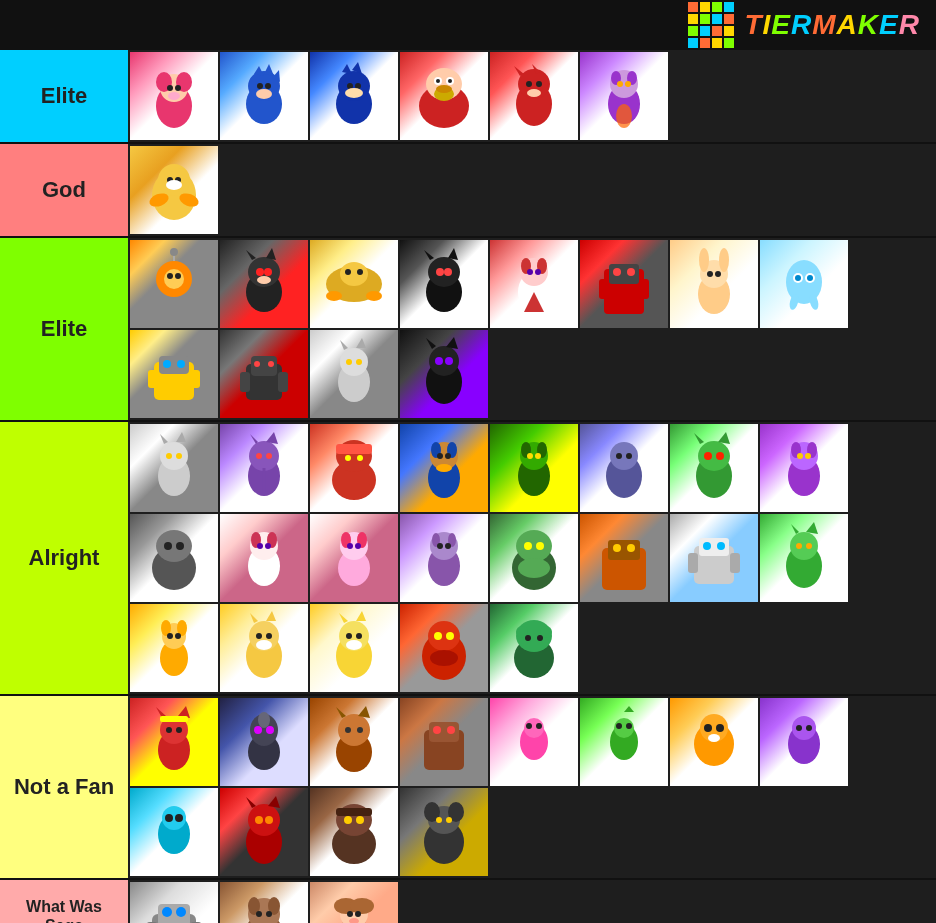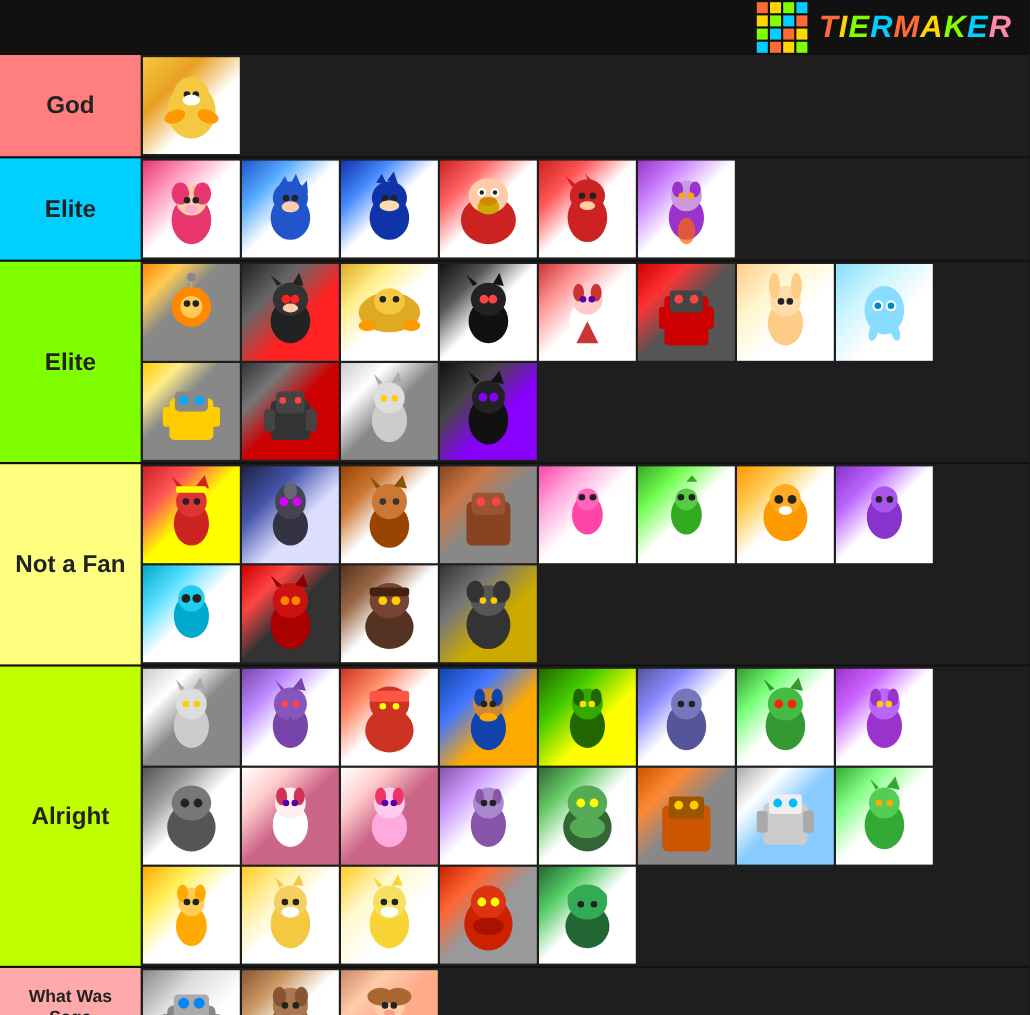--- a/index.html
+++ b/index.html
@@ -186,112 +186,112 @@
         <div class="logo-cell" style="background:#ffd700;"></div>
         <div class="logo-cell" style="background:#7fff00;"></div>
       </div>
       <div class="logo-text">
         <span class="T">T</span><span class="i">i</span><span class="e">e</span><span class="r">r</span><span class="M">M</span><span class="a">a</span><span class="k">k</span><span class="e2">e</span><span class="r2">r</span>
       </div>
     </div>
   </div>
 
   <div class="tier-row">
+    <div class="tier-label tier-elite">Elite</div>
+    <div class="tier-items-wrap">
+      <div class="char c-amy">
+        <svg width="80" height="80" viewBox="0 0 80 80">
+          <ellipse cx="40" cy="50" rx="18" ry="22" fill="#e8366e"></ellipse>
+          <ellipse cx="40" cy="32" rx="14" ry="14" fill="#ffccaa"></ellipse>
+          <ellipse cx="30" cy="26" rx="8" ry="10" fill="#e8366e"></ellipse>
+          <ellipse cx="50" cy="26" rx="8" ry="10" fill="#e8366e"></ellipse>
+          <circle cx="36" cy="32" r="3" fill="#222"></circle>
+          <circle cx="44" cy="32" r="3" fill="#222"></circle>
+          <ellipse cx="40" cy="40" rx="6" ry="4" fill="#ffaacc"></ellipse>
+        </svg>
+      </div>
+      <div class="char c-sonic">
+        <svg width="80" height="80" viewBox="0 0 80 80">
+          <ellipse cx="40" cy="48" rx="18" ry="20" fill="#2255cc"></ellipse>
+          <ellipse cx="40" cy="30" rx="16" ry="15" fill="#2255cc"></ellipse>
+          <polygon points="30,18 35,10 40,20" fill="#2255cc"></polygon>
+          <polygon points="40,18 45,8 50,20" fill="#2255cc"></polygon>
+          <polygon points="48,22 55,14 56,26" fill="#2255cc"></polygon>
+          <circle cx="36" cy="30" r="3" fill="#222"></circle>
+          <circle cx="44" cy="30" r="3" fill="#222"></circle>
+          <ellipse cx="40" cy="38" rx="8" ry="5" fill="#ffccaa"></ellipse>
+        </svg>
+      </div>
+      <div class="char c-sonic2">
+        <svg width="80" height="80" viewBox="0 0 80 80">
+          <ellipse cx="40" cy="48" rx="18" ry="20" fill="#1133aa"></ellipse>
+          <ellipse cx="40" cy="30" rx="16" ry="15" fill="#1133aa"></ellipse>
+          <polygon points="28,16 33,8 38,18" fill="#1133aa"></polygon>
+          <polygon points="38,14 44,6 48,18" fill="#1133aa"></polygon>
+          <circle cx="36" cy="30" r="3" fill="#222"></circle>
+          <circle cx="44" cy="30" r="3" fill="#222"></circle>
+          <ellipse cx="40" cy="37" rx="9" ry="5" fill="#ffddaa"></ellipse>
+        </svg>
+      </div>
+      <div class="char c-eggman">
+        <svg width="80" height="80" viewBox="0 0 80 80">
+          <ellipse cx="40" cy="50" rx="25" ry="22" fill="#cc2222"></ellipse>
+          <ellipse cx="40" cy="28" rx="18" ry="16" fill="#ffccaa"></ellipse>
+          <ellipse cx="40" cy="38" rx="10" ry="7" fill="#ccaa00"></ellipse>
+          <circle cx="34" cy="25" r="4" fill="#fff"></circle>
+          <circle cx="46" cy="25" r="4" fill="#fff"></circle>
+          <circle cx="34" cy="25" r="2" fill="#222"></circle>
+          <circle cx="46" cy="25" r="2" fill="#222"></circle>
+          <ellipse cx="40" cy="33" rx="8" ry="4" fill="#cc8800"></ellipse>
+        </svg>
+      </div>
+      <div class="char c-knuckles">
+        <svg width="80" height="80" viewBox="0 0 80 80">
+          <ellipse cx="40" cy="48" rx="18" ry="22" fill="#cc2222"></ellipse>
+          <ellipse cx="40" cy="28" rx="16" ry="15" fill="#cc2222"></ellipse>
+          <polygon points="26,20 20,10 30,18" fill="#cc2222"></polygon>
+          <polygon points="42,18 38,8 46,16" fill="#cc2222"></polygon>
+          <circle cx="35" cy="28" r="3" fill="#222"></circle>
+          <circle cx="45" cy="28" r="3" fill="#222"></circle>
+          <ellipse cx="40" cy="37" rx="7" ry="4" fill="#ffccaa"></ellipse>
+        </svg>
+      </div>
+      <div class="char c-blaze">
+        <svg width="80" height="80" viewBox="0 0 80 80">
+          <ellipse cx="40" cy="48" rx="16" ry="20" fill="#9933cc"></ellipse>
+          <ellipse cx="40" cy="28" rx="14" ry="14" fill="#cc99dd"></ellipse>
+          <ellipse cx="32" cy="22" rx="5" ry="7" fill="#9933cc"></ellipse>
+          <ellipse cx="48" cy="22" rx="5" ry="7" fill="#9933cc"></ellipse>
+          <circle cx="36" cy="28" r="3" fill="#ffaa00"></circle>
+          <circle cx="44" cy="28" r="3" fill="#ffaa00"></circle>
+          <ellipse cx="40" cy="60" rx="8" ry="12" fill="#ff6600" opacity="0.7"></ellipse>
+        </svg>
+      </div>
+    </div>
+  </div>
+
+  <div class="tier-row">
     <div class="tier-label tier-god">God</div>
     <div class="tier-items-wrap">
       <div class="char c-tails">
         <svg width="80" height="80" viewBox="0 0 80 80">
           <ellipse cx="40" cy="45" rx="22" ry="25" fill="#f5c842"></ellipse>
           <ellipse cx="40" cy="30" rx="16" ry="16" fill="#f5c842"></ellipse>
           <ellipse cx="33" cy="26" rx="6" ry="8" fill="#f5c842"></ellipse>
           <ellipse cx="47" cy="26" rx="6" ry="8" fill="#f5c842"></ellipse>
           <circle cx="36" cy="30" r="3" fill="#222"></circle>
           <circle cx="44" cy="30" r="3" fill="#222"></circle>
           <ellipse cx="25" cy="50" rx="10" ry="6" fill="#ff9900" transform="rotate(-20,25,50)"></ellipse>
           <ellipse cx="55" cy="50" rx="10" ry="6" fill="#ff9900" transform="rotate(20,55,50)"></ellipse>
           <ellipse cx="40" cy="35" rx="8" ry="5" fill="#fff"></ellipse>
         </svg>
       </div>
     </div>
   </div>
 
-  <div class="tier-row">
-    <div class="tier-label tier-elite">Elite</div>
-    <div class="tier-items-wrap">
-      <div class="char c-amy">
-        <svg width="80" height="80" viewBox="0 0 80 80">
-          <ellipse cx="40" cy="50" rx="18" ry="22" fill="#e8366e"></ellipse>
-          <ellipse cx="40" cy="32" rx="14" ry="14" fill="#ffccaa"></ellipse>
-          <ellipse cx="30" cy="26" rx="8" ry="10" fill="#e8366e"></ellipse>
-          <ellipse cx="50" cy="26" rx="8" ry="10" fill="#e8366e"></ellipse>
-          <circle cx="36" cy="32" r="3" fill="#222"></circle>
-          <circle cx="44" cy="32" r="3" fill="#222"></circle>
-          <ellipse cx="40" cy="40" rx="6" ry="4" fill="#ffaacc"></ellipse>
-        </svg>
-      </div>
-      <div class="char c-sonic">
-        <svg width="80" height="80" viewBox="0 0 80 80">
-          <ellipse cx="40" cy="48" rx="18" ry="20" fill="#2255cc"></ellipse>
-          <ellipse cx="40" cy="30" rx="16" ry="15" fill="#2255cc"></ellipse>
-          <polygon points="30,18 35,10 40,20" fill="#2255cc"></polygon>
-          <polygon points="40,18 45,8 50,20" fill="#2255cc"></polygon>
-          <polygon points="48,22 55,14 56,26" fill="#2255cc"></polygon>
-          <circle cx="36" cy="30" r="3" fill="#222"></circle>
-          <circle cx="44" cy="30" r="3" fill="#222"></circle>
-          <ellipse cx="40" cy="38" rx="8" ry="5" fill="#ffccaa"></ellipse>
-        </svg>
-      </div>
-      <div class="char c-sonic2">
-        <svg width="80" height="80" viewBox="0 0 80 80">
-          <ellipse cx="40" cy="48" rx="18" ry="20" fill="#1133aa"></ellipse>
-          <ellipse cx="40" cy="30" rx="16" ry="15" fill="#1133aa"></ellipse>
-          <polygon points="28,16 33,8 38,18" fill="#1133aa"></polygon>
-          <polygon points="38,14 44,6 48,18" fill="#1133aa"></polygon>
-          <circle cx="36" cy="30" r="3" fill="#222"></circle>
-          <circle cx="44" cy="30" r="3" fill="#222"></circle>
-          <ellipse cx="40" cy="37" rx="9" ry="5" fill="#ffddaa"></ellipse>
-        </svg>
-      </div>
-      <div class="char c-eggman">
-        <svg width="80" height="80" viewBox="0 0 80 80">
-          <ellipse cx="40" cy="50" rx="25" ry="22" fill="#cc2222"></ellipse>
-          <ellipse cx="40" cy="28" rx="18" ry="16" fill="#ffccaa"></ellipse>
-          <ellipse cx="40" cy="38" rx="10" ry="7" fill="#ccaa00"></ellipse>
-          <circle cx="34" cy="25" r="4" fill="#fff"></circle>
-          <circle cx="46" cy="25" r="4" fill="#fff"></circle>
-          <circle cx="34" cy="25" r="2" fill="#222"></circle>
-          <circle cx="46" cy="25" r="2" fill="#222"></circle>
-          <ellipse cx="40" cy="33" rx="8" ry="4" fill="#cc8800"></ellipse>
-        </svg>
-      </div>
-      <div class="char c-knuckles">
-        <svg width="80" height="80" viewBox="0 0 80 80">
-          <ellipse cx="40" cy="48" rx="18" ry="22" fill="#cc2222"></ellipse>
-          <ellipse cx="40" cy="28" rx="16" ry="15" fill="#cc2222"></ellipse>
-          <polygon points="26,20 20,10 30,18" fill="#cc2222"></polygon>
-          <polygon points="42,18 38,8 46,16" fill="#cc2222"></polygon>
-          <circle cx="35" cy="28" r="3" fill="#222"></circle>
-          <circle cx="45" cy="28" r="3" fill="#222"></circle>
-          <ellipse cx="40" cy="37" rx="7" ry="4" fill="#ffccaa"></ellipse>
-        </svg>
-      </div>
-      <div class="char c-blaze">
-        <svg width="80" height="80" viewBox="0 0 80 80">
-          <ellipse cx="40" cy="48" rx="16" ry="20" fill="#9933cc"></ellipse>
-          <ellipse cx="40" cy="28" rx="14" ry="14" fill="#cc99dd"></ellipse>
-          <ellipse cx="32" cy="22" rx="5" ry="7" fill="#9933cc"></ellipse>
-          <ellipse cx="48" cy="22" rx="5" ry="7" fill="#9933cc"></ellipse>
-          <circle cx="36" cy="28" r="3" fill="#ffaa00"></circle>
-          <circle cx="44" cy="28" r="3" fill="#ffaa00"></circle>
-          <ellipse cx="40" cy="60" rx="8" ry="12" fill="#ff6600" opacity="0.7"></ellipse>
-        </svg>
-      </div>
-    </div>
-  </div>
-
   <div class="tier-row" style="min-height:180px;">
     <div class="tier-label tier-great">Elite</div>
     <div class="tier-items-wrap">
 
       <div class="char c-orbot">
         <svg width="80" height="80" viewBox="0 0 80 80">
             <circle cx="40" cy="35" r="18" fill="#ff8800"></circle>
             <circle cx="40" cy="35" r="10" fill="#ffcc55"></circle>
             <circle cx="36" cy="32" r="3" fill="#222"></circle>
             <circle cx="44" cy="32" r="3" fill="#222"></circle>
@@ -409,20 +409,233 @@
             <ellipse cx="40" cy="27" rx="15" ry="15" fill="#222"></ellipse>
             <polygon points="28,15 22,4 32,12" fill="#111"></polygon>
             <polygon points="42,13 50,3 54,15" fill="#111"></polygon>
             <circle cx="35" cy="27" r="4" fill="#8800ff"></circle>
             <circle cx="45" cy="27" r="4" fill="#8800ff"></circle>
           </svg>
       </div>
     </div>
   </div>
 
+  <div class="tier-row" style="min-height:270px;">
+    <div class="tier-label tier-alright">Alright</div>
+    <div class="tier-items-wrap">
+      <div class="char c-silver">
+        <svg width="80" height="80" viewBox="0 0 80 80">
+            <ellipse cx="40" cy="48" rx="16" ry="20" fill="#cccccc"></ellipse>
+            <ellipse cx="40" cy="28" rx="14" ry="14" fill="#dddddd"></ellipse>
+            <polygon points="30,16 26,6 34,14" fill="#aaaaaa"></polygon>
+            <polygon points="42,14 48,4 52,14" fill="#aaaaaa"></polygon>
+            <circle cx="35" cy="28" r="3" fill="#ffcc00"></circle>
+            <circle cx="45" cy="28" r="3" fill="#ffcc00"></circle>
+          </svg>
+      </div>
+      <div class="char c-espio">
+        <svg width="80" height="80" viewBox="0 0 80 80">
+            <ellipse cx="40" cy="48" rx="16" ry="20" fill="#7744aa"></ellipse>
+            <ellipse cx="40" cy="28" rx="15" ry="15" fill="#8855bb"></ellipse>
+            <polygon points="32,16 26,6 34,14" fill="#7744aa"></polygon>
+            <polygon points="42,14 50,4 54,16" fill="#7744aa"></polygon>
+            <circle cx="35" cy="28" r="3" fill="#ff4444"></circle>
+            <circle cx="45" cy="28" r="3" fill="#ff4444"></circle>
+            <line x1="40" y1="40" x2="40" y2="65" stroke="#7744aa" stroke-width="3"></line>
+          </svg>
+      </div>
+      <div class="char c-vectorhat">
+        <svg width="80" height="80" viewBox="0 0 80 80">
+            <ellipse cx="40" cy="52" rx="22" ry="20" fill="#cc3322"></ellipse>
+            <ellipse cx="40" cy="28" rx="18" ry="16" fill="#cc3322"></ellipse>
+            <rect x="22" y="16" width="36" height="10" rx="3" fill="#ff5544"></rect>
+            <circle cx="34" cy="30" r="3" fill="#ffff00"></circle>
+            <circle cx="46" cy="30" r="3" fill="#ffff00"></circle>
+          </svg>
+      </div>
+      <div class="char c-marine">
+        <svg width="80" height="80" viewBox="0 0 80 80">
+            <ellipse cx="40" cy="50" rx="16" ry="20" fill="#1144aa"></ellipse>
+            <ellipse cx="40" cy="28" rx="14" ry="14" fill="#cc8833"></ellipse>
+            <ellipse cx="32" cy="22" rx="5" ry="8" fill="#1144aa"></ellipse>
+            <ellipse cx="48" cy="22" rx="5" ry="8" fill="#1144aa"></ellipse>
+            <circle cx="36" cy="28" r="3" fill="#222"></circle>
+            <circle cx="44" cy="28" r="3" fill="#222"></circle>
+            <ellipse cx="40" cy="40" rx="8" ry="4" fill="#ffaa00"></ellipse>
+          </svg>
+      </div>
+      <div class="char c-jet">
+        <svg width="80" height="80" viewBox="0 0 80 80">
+            <ellipse cx="40" cy="48" rx="16" ry="20" fill="#226600"></ellipse>
+            <ellipse cx="40" cy="28" rx="14" ry="14" fill="#33aa00"></ellipse>
+            <ellipse cx="32" cy="22" rx="5" ry="8" fill="#226600"></ellipse>
+            <ellipse cx="48" cy="22" rx="5" ry="8" fill="#226600"></ellipse>
+            <circle cx="36" cy="28" r="3" fill="#ffdd00"></circle>
+            <circle cx="44" cy="28" r="3" fill="#ffdd00"></circle>
+          </svg>
+      </div>
+      <div class="char c-stormwave">
+        <svg width="80" height="80" viewBox="0 0 80 80">
+            <ellipse cx="40" cy="48" rx="18" ry="22" fill="#555599"></ellipse>
+            <ellipse cx="40" cy="28" rx="14" ry="14" fill="#7777bb"></ellipse>
+            <circle cx="35" cy="28" r="3" fill="#222"></circle>
+            <circle cx="45" cy="28" r="3" fill="#222"></circle>
+          </svg>
+      </div>
+      <div class="char c-zavok">
+        <svg width="80" height="80" viewBox="0 0 80 80">
+            <ellipse cx="40" cy="48" rx="18" ry="22" fill="#339933"></ellipse>
+            <ellipse cx="40" cy="28" rx="16" ry="15" fill="#44bb44"></ellipse>
+            <polygon points="26,16 20,5 30,14" fill="#339933"></polygon>
+            <polygon points="44,14 52,4 56,16" fill="#339933"></polygon>
+            <circle cx="34" cy="28" r="4" fill="#ff2200"></circle>
+            <circle cx="46" cy="28" r="4" fill="#ff2200"></circle>
+          </svg>
+      </div>
+      <div class="char c-wave">
+        <svg width="80" height="80" viewBox="0 0 80 80">
+            <ellipse cx="40" cy="48" rx="16" ry="20" fill="#9933cc"></ellipse>
+            <ellipse cx="40" cy="28" rx="14" ry="14" fill="#bb66ff"></ellipse>
+            <ellipse cx="32" cy="22" rx="5" ry="8" fill="#9933cc"></ellipse>
+            <ellipse cx="48" cy="22" rx="5" ry="8" fill="#9933cc"></ellipse>
+            <circle cx="36" cy="28" r="3" fill="#ffcc00"></circle>
+            <circle cx="44" cy="28" r="3" fill="#ffcc00"></circle>
+          </svg>
+      </div>
+      <div class="char c-storm">
+        <svg width="80" height="80" viewBox="0 0 80 80">
+            <ellipse cx="40" cy="50" rx="22" ry="22" fill="#555"></ellipse>
+            <ellipse cx="40" cy="28" rx="18" ry="16" fill="#777"></ellipse>
+            <circle cx="34" cy="28" r="4" fill="#222"></circle>
+            <circle cx="46" cy="28" r="4" fill="#222"></circle>
+          </svg>
+      </div>
+      <div class="char c-rouge2">
+        <svg width="80" height="80" viewBox="0 0 80 80">
+            <ellipse cx="40" cy="48" rx="16" ry="20" fill="#fff"></ellipse>
+            <ellipse cx="40" cy="28" rx="14" ry="14" fill="#ffeeee"></ellipse>
+            <ellipse cx="32" cy="22" rx="5" ry="8" fill="#cc3355"></ellipse>
+            <ellipse cx="48" cy="22" rx="5" ry="8" fill="#cc3355"></ellipse>
+            <circle cx="36" cy="28" r="3" fill="#5500aa"></circle>
+            <circle cx="44" cy="28" r="3" fill="#5500aa"></circle>
+          </svg>
+      </div>
+
+      <div class="char c-rouge2">
+        <svg width="80" height="80" viewBox="0 0 80 80">
+            <ellipse cx="40" cy="50" rx="16" ry="18" fill="#ffaadd"></ellipse>
+            <ellipse cx="40" cy="28" rx="14" ry="14" fill="#ffccee"></ellipse>
+            <ellipse cx="32" cy="22" rx="5" ry="8" fill="#ee3366"></ellipse>
+            <ellipse cx="48" cy="22" rx="5" ry="8" fill="#ee3366"></ellipse>
+            <circle cx="36" cy="28" r="3" fill="#5500aa"></circle>
+            <circle cx="44" cy="28" r="3" fill="#5500aa"></circle>
+          </svg>
+      </div>
+      <div class="char c-fang">
+        <svg width="80" height="80" viewBox="0 0 80 80">
+            <ellipse cx="40" cy="48" rx="16" ry="20" fill="#8855aa"></ellipse>
+            <ellipse cx="40" cy="28" rx="14" ry="14" fill="#aa88cc"></ellipse>
+            <ellipse cx="32" cy="22" rx="4" ry="7" fill="#8855aa"></ellipse>
+            <ellipse cx="48" cy="22" rx="4" ry="7" fill="#8855aa"></ellipse>
+            <circle cx="36" cy="28" r="3" fill="#222"></circle>
+            <circle cx="44" cy="28" r="3" fill="#222"></circle>
+          </svg>
+      </div>
+      <div class="char c-vector">
+        <svg width="80" height="80" viewBox="0 0 80 80">
+            <ellipse cx="40" cy="50" rx="22" ry="22" fill="#336633"></ellipse>
+            <ellipse cx="40" cy="28" rx="18" ry="16" fill="#55aa55"></ellipse>
+            <circle cx="34" cy="28" r="4" fill="#ffff00"></circle>
+            <circle cx="46" cy="28" r="4" fill="#ffff00"></circle>
+            <ellipse cx="40" cy="50" rx="16" ry="10" fill="#55aa55"></ellipse>
+          </svg>
+      </div>
+      <div class="char c-eggboss">
+        <svg width="80" height="80" viewBox="0 0 80 80">
+            <rect x="18" y="30" width="44" height="42" rx="5" fill="#cc5500"></rect>
+            <rect x="24" y="22" width="32" height="20" rx="3" fill="#995500"></rect>
+            <circle cx="33" cy="30" r="4" fill="#ffcc00"></circle>
+            <circle cx="47" cy="30" r="4" fill="#ffcc00"></circle>
+          </svg>
+      </div>
+      <div class="char c-lightrobot">
+        <svg width="80" height="80" viewBox="0 0 80 80">
+            <rect x="20" y="28" width="40" height="38" rx="5" fill="#cccccc"></rect>
+            <rect x="25" y="20" width="30" height="18" rx="3" fill="#eeeeee"></rect>
+            <circle cx="33" cy="28" r="4" fill="#00bbff"></circle>
+            <circle cx="47" cy="28" r="4" fill="#00bbff"></circle>
+            <rect x="14" y="35" width="10" height="20" rx="3" fill="#aaaaaa"></rect>
+            <rect x="56" y="35" width="10" height="20" rx="3" fill="#aaaaaa"></rect>
+          </svg>
+      </div>
+      <div class="char c-emerl">
+        <svg width="80" height="80" viewBox="0 0 80 80">
+            <ellipse cx="40" cy="48" rx="18" ry="22" fill="#33aa33"></ellipse>
+            <ellipse cx="40" cy="28" rx="14" ry="14" fill="#55cc55"></ellipse>
+            <polygon points="32,16 27,6 35,14" fill="#33aa33"></polygon>
+            <polygon points="42,14 50,4 54,16" fill="#33aa33"></polygon>
+            <circle cx="35" cy="28" r="3" fill="#ffaa00"></circle>
+            <circle cx="45" cy="28" r="3" fill="#ffaa00"></circle>
+          </svg>
+      </div>
+
+      <div class="char c-charmy">
+        <svg width="80" height="80" viewBox="0 0 80 80">
+            <ellipse cx="40" cy="50" rx="14" ry="18" fill="#ffaa00"></ellipse>
+            <ellipse cx="40" cy="28" rx="12" ry="13" fill="#ffcc55"></ellipse>
+            <ellipse cx="32" cy="20" rx="5" ry="8" fill="#ffaa00"></ellipse>
+            <ellipse cx="48" cy="20" rx="5" ry="8" fill="#ffaa00"></ellipse>
+            <circle cx="36" cy="28" r="3" fill="#222"></circle>
+            <circle cx="44" cy="28" r="3" fill="#222"></circle>
+          </svg>
+      </div>
+      <div class="char c-tails2">
+        <svg width="80" height="80" viewBox="0 0 80 80">
+            <ellipse cx="40" cy="48" rx="18" ry="22" fill="#f5c842"></ellipse>
+            <ellipse cx="40" cy="28" rx="15" ry="15" fill="#f5d060"></ellipse>
+            <polygon points="30,15 26,5 34,13" fill="#f5c842"></polygon>
+            <polygon points="42,13 48,3 52,13" fill="#f5c842"></polygon>
+            <circle cx="35" cy="28" r="3" fill="#222"></circle>
+            <circle cx="45" cy="28" r="3" fill="#222"></circle>
+            <ellipse cx="40" cy="37" rx="8" ry="5" fill="#fff"></ellipse>
+          </svg>
+      </div>
+      <div class="char c-tails3">
+        <svg width="80" height="80" viewBox="0 0 80 80">
+            <ellipse cx="40" cy="48" rx="18" ry="22" fill="#f8d535"></ellipse>
+            <ellipse cx="40" cy="28" rx="15" ry="15" fill="#f5e060"></ellipse>
+            <polygon points="30,15 25,5 34,13" fill="#f8d535"></polygon>
+            <polygon points="42,13 48,3 52,13" fill="#f8d535"></polygon>
+            <circle cx="35" cy="28" r="3" fill="#222"></circle>
+            <circle cx="45" cy="28" r="3" fill="#222"></circle>
+            <ellipse cx="40" cy="37" rx="8" ry="5" fill="#fff"></ellipse>
+          </svg>
+      </div>
+      <div class="char c-eggmonster">
+        <svg width="80" height="80" viewBox="0 0 80 80">
+            <ellipse cx="40" cy="48" rx="22" ry="24" fill="#cc2200"></ellipse>
+            <ellipse cx="40" cy="28" rx="16" ry="15" fill="#dd3311"></ellipse>
+            <circle cx="34" cy="28" r="4" fill="#ffff00"></circle>
+            <circle cx="46" cy="28" r="4" fill="#ffff00"></circle>
+            <ellipse cx="40" cy="50" rx="14" ry="8" fill="#aa1100"></ellipse>
+          </svg>
+      </div>
+      <div class="char c-frog">
+        <svg width="80" height="80" viewBox="0 0 80 80">
+            <ellipse cx="40" cy="50" rx="20" ry="20" fill="#226633"></ellipse>
+            <ellipse cx="40" cy="28" rx="18" ry="16" fill="#33aa55"></ellipse>
+            <circle cx="28" cy="24" r="6" fill="#33aa55"></circle>
+            <circle cx="52" cy="24" r="6" fill="#33aa55"></circle>
+            <circle cx="34" cy="30" r="3" fill="#222"></circle>
+            <circle cx="46" cy="30" r="3" fill="#222"></circle>
+          </svg>
+      </div>
+    </div>
+  </div>
+
   <div class="tier-row" style="min-height:180px;">
     <div class="tier-label tier-notfan">Not a Fan</div>
     <div class="tier-items-wrap">
       <div class="char c-mightyhat">
         <svg width="80" height="80" viewBox="0 0 80 80">
             <ellipse cx="40" cy="48" rx="16" ry="20" fill="#cc2222"></ellipse>
             <ellipse cx="40" cy="28" rx="14" ry="14" fill="#dd3333"></ellipse>
             <polygon points="28,16 22,5 32,14" fill="#cc2222"></polygon>
             <polygon points="44,14 52,4 56,16" fill="#cc2222"></polygon>
             <circle cx="35" cy="28" r="3" fill="#222"></circle>
@@ -525,233 +738,20 @@
             <ellipse cx="40" cy="28" rx="16" ry="14" fill="#555"></ellipse>
             <ellipse cx="28" cy="20" rx="8" ry="10" fill="#333"></ellipse>
             <ellipse cx="52" cy="20" rx="8" ry="10" fill="#333"></ellipse>
             <circle cx="35" cy="28" r="3" fill="#ffcc00"></circle>
             <circle cx="45" cy="28" r="3" fill="#ffcc00"></circle>
           </svg>
       </div>
     </div>
   </div>
 
-  <div class="tier-row" style="min-height:270px;">
-    <div class="tier-label tier-alright">Alright</div>
-    <div class="tier-items-wrap">
-      <div class="char c-silver">
-        <svg width="80" height="80" viewBox="0 0 80 80">
-            <ellipse cx="40" cy="48" rx="16" ry="20" fill="#cccccc"></ellipse>
-            <ellipse cx="40" cy="28" rx="14" ry="14" fill="#dddddd"></ellipse>
-            <polygon points="30,16 26,6 34,14" fill="#aaaaaa"></polygon>
-            <polygon points="42,14 48,4 52,14" fill="#aaaaaa"></polygon>
-            <circle cx="35" cy="28" r="3" fill="#ffcc00"></circle>
-            <circle cx="45" cy="28" r="3" fill="#ffcc00"></circle>
-          </svg>
-      </div>
-      <div class="char c-espio">
-        <svg width="80" height="80" viewBox="0 0 80 80">
-            <ellipse cx="40" cy="48" rx="16" ry="20" fill="#7744aa"></ellipse>
-            <ellipse cx="40" cy="28" rx="15" ry="15" fill="#8855bb"></ellipse>
-            <polygon points="32,16 26,6 34,14" fill="#7744aa"></polygon>
-            <polygon points="42,14 50,4 54,16" fill="#7744aa"></polygon>
-            <circle cx="35" cy="28" r="3" fill="#ff4444"></circle>
-            <circle cx="45" cy="28" r="3" fill="#ff4444"></circle>
-            <line x1="40" y1="40" x2="40" y2="65" stroke="#7744aa" stroke-width="3"></line>
-          </svg>
-      </div>
-      <div class="char c-vectorhat">
-        <svg width="80" height="80" viewBox="0 0 80 80">
-            <ellipse cx="40" cy="52" rx="22" ry="20" fill="#cc3322"></ellipse>
-            <ellipse cx="40" cy="28" rx="18" ry="16" fill="#cc3322"></ellipse>
-            <rect x="22" y="16" width="36" height="10" rx="3" fill="#ff5544"></rect>
-            <circle cx="34" cy="30" r="3" fill="#ffff00"></circle>
-            <circle cx="46" cy="30" r="3" fill="#ffff00"></circle>
-          </svg>
-      </div>
-      <div class="char c-marine">
-        <svg width="80" height="80" viewBox="0 0 80 80">
-            <ellipse cx="40" cy="50" rx="16" ry="20" fill="#1144aa"></ellipse>
-            <ellipse cx="40" cy="28" rx="14" ry="14" fill="#cc8833"></ellipse>
-            <ellipse cx="32" cy="22" rx="5" ry="8" fill="#1144aa"></ellipse>
-            <ellipse cx="48" cy="22" rx="5" ry="8" fill="#1144aa"></ellipse>
-            <circle cx="36" cy="28" r="3" fill="#222"></circle>
-            <circle cx="44" cy="28" r="3" fill="#222"></circle>
-            <ellipse cx="40" cy="40" rx="8" ry="4" fill="#ffaa00"></ellipse>
-          </svg>
-      </div>
-      <div class="char c-jet">
-        <svg width="80" height="80" viewBox="0 0 80 80">
-            <ellipse cx="40" cy="48" rx="16" ry="20" fill="#226600"></ellipse>
-            <ellipse cx="40" cy="28" rx="14" ry="14" fill="#33aa00"></ellipse>
-            <ellipse cx="32" cy="22" rx="5" ry="8" fill="#226600"></ellipse>
-            <ellipse cx="48" cy="22" rx="5" ry="8" fill="#226600"></ellipse>
-            <circle cx="36" cy="28" r="3" fill="#ffdd00"></circle>
-            <circle cx="44" cy="28" r="3" fill="#ffdd00"></circle>
-          </svg>
-      </div>
-      <div class="char c-stormwave">
-        <svg width="80" height="80" viewBox="0 0 80 80">
-            <ellipse cx="40" cy="48" rx="18" ry="22" fill="#555599"></ellipse>
-            <ellipse cx="40" cy="28" rx="14" ry="14" fill="#7777bb"></ellipse>
-            <circle cx="35" cy="28" r="3" fill="#222"></circle>
-            <circle cx="45" cy="28" r="3" fill="#222"></circle>
-          </svg>
-      </div>
-      <div class="char c-zavok">
-        <svg width="80" height="80" viewBox="0 0 80 80">
-            <ellipse cx="40" cy="48" rx="18" ry="22" fill="#339933"></ellipse>
-            <ellipse cx="40" cy="28" rx="16" ry="15" fill="#44bb44"></ellipse>
-            <polygon points="26,16 20,5 30,14" fill="#339933"></polygon>
-            <polygon points="44,14 52,4 56,16" fill="#339933"></polygon>
-            <circle cx="34" cy="28" r="4" fill="#ff2200"></circle>
-            <circle cx="46" cy="28" r="4" fill="#ff2200"></circle>
-          </svg>
-      </div>
-      <div class="char c-wave">
-        <svg width="80" height="80" viewBox="0 0 80 80">
-            <ellipse cx="40" cy="48" rx="16" ry="20" fill="#9933cc"></ellipse>
-            <ellipse cx="40" cy="28" rx="14" ry="14" fill="#bb66ff"></ellipse>
-            <ellipse cx="32" cy="22" rx="5" ry="8" fill="#9933cc"></ellipse>
-            <ellipse cx="48" cy="22" rx="5" ry="8" fill="#9933cc"></ellipse>
-            <circle cx="36" cy="28" r="3" fill="#ffcc00"></circle>
-            <circle cx="44" cy="28" r="3" fill="#ffcc00"></circle>
-          </svg>
-      </div>
-      <div class="char c-storm">
-        <svg width="80" height="80" viewBox="0 0 80 80">
-            <ellipse cx="40" cy="50" rx="22" ry="22" fill="#555"></ellipse>
-            <ellipse cx="40" cy="28" rx="18" ry="16" fill="#777"></ellipse>
-            <circle cx="34" cy="28" r="4" fill="#222"></circle>
-            <circle cx="46" cy="28" r="4" fill="#222"></circle>
-          </svg>
-      </div>
-      <div class="char c-rouge2">
-        <svg width="80" height="80" viewBox="0 0 80 80">
-            <ellipse cx="40" cy="48" rx="16" ry="20" fill="#fff"></ellipse>
-            <ellipse cx="40" cy="28" rx="14" ry="14" fill="#ffeeee"></ellipse>
-            <ellipse cx="32" cy="22" rx="5" ry="8" fill="#cc3355"></ellipse>
-            <ellipse cx="48" cy="22" rx="5" ry="8" fill="#cc3355"></ellipse>
-            <circle cx="36" cy="28" r="3" fill="#5500aa"></circle>
-            <circle cx="44" cy="28" r="3" fill="#5500aa"></circle>
-          </svg>
-      </div>
-
-      <div class="char c-rouge2">
-        <svg width="80" height="80" viewBox="0 0 80 80">
-            <ellipse cx="40" cy="50" rx="16" ry="18" fill="#ffaadd"></ellipse>
-            <ellipse cx="40" cy="28" rx="14" ry="14" fill="#ffccee"></ellipse>
-            <ellipse cx="32" cy="22" rx="5" ry="8" fill="#ee3366"></ellipse>
-            <ellipse cx="48" cy="22" rx="5" ry="8" fill="#ee3366"></ellipse>
-            <circle cx="36" cy="28" r="3" fill="#5500aa"></circle>
-            <circle cx="44" cy="28" r="3" fill="#5500aa"></circle>
-          </svg>
-      </div>
-      <div class="char c-fang">
-        <svg width="80" height="80" viewBox="0 0 80 80">
-            <ellipse cx="40" cy="48" rx="16" ry="20" fill="#8855aa"></ellipse>
-            <ellipse cx="40" cy="28" rx="14" ry="14" fill="#aa88cc"></ellipse>
-            <ellipse cx="32" cy="22" rx="4" ry="7" fill="#8855aa"></ellipse>
-            <ellipse cx="48" cy="22" rx="4" ry="7" fill="#8855aa"></ellipse>
-            <circle cx="36" cy="28" r="3" fill="#222"></circle>
-            <circle cx="44" cy="28" r="3" fill="#222"></circle>
-          </svg>
-      </div>
-      <div class="char c-vector">
-        <svg width="80" height="80" viewBox="0 0 80 80">
-            <ellipse cx="40" cy="50" rx="22" ry="22" fill="#336633"></ellipse>
-            <ellipse cx="40" cy="28" rx="18" ry="16" fill="#55aa55"></ellipse>
-            <circle cx="34" cy="28" r="4" fill="#ffff00"></circle>
-            <circle cx="46" cy="28" r="4" fill="#ffff00"></circle>
-            <ellipse cx="40" cy="50" rx="16" ry="10" fill="#55aa55"></ellipse>
-          </svg>
-      </div>
-      <div class="char c-eggboss">
-        <svg width="80" height="80" viewBox="0 0 80 80">
-            <rect x="18" y="30" width="44" height="42" rx="5" fill="#cc5500"></rect>
-            <rect x="24" y="22" width="32" height="20" rx="3" fill="#995500"></rect>
-            <circle cx="33" cy="30" r="4" fill="#ffcc00"></circle>
-            <circle cx="47" cy="30" r="4" fill="#ffcc00"></circle>
-          </svg>
-      </div>
-      <div class="char c-lightrobot">
-        <svg width="80" height="80" viewBox="0 0 80 80">
-            <rect x="20" y="28" width="40" height="38" rx="5" fill="#cccccc"></rect>
-            <rect x="25" y="20" width="30" height="18" rx="3" fill="#eeeeee"></rect>
-            <circle cx="33" cy="28" r="4" fill="#00bbff"></circle>
-            <circle cx="47" cy="28" r="4" fill="#00bbff"></circle>
-            <rect x="14" y="35" width="10" height="20" rx="3" fill="#aaaaaa"></rect>
-            <rect x="56" y="35" width="10" height="20" rx="3" fill="#aaaaaa"></rect>
-          </svg>
-      </div>
-      <div class="char c-emerl">
-        <svg width="80" height="80" viewBox="0 0 80 80">
-            <ellipse cx="40" cy="48" rx="18" ry="22" fill="#33aa33"></ellipse>
-            <ellipse cx="40" cy="28" rx="14" ry="14" fill="#55cc55"></ellipse>
-            <polygon points="32,16 27,6 35,14" fill="#33aa33"></polygon>
-            <polygon points="42,14 50,4 54,16" fill="#33aa33"></polygon>
-            <circle cx="35" cy="28" r="3" fill="#ffaa00"></circle>
-            <circle cx="45" cy="28" r="3" fill="#ffaa00"></circle>
-          </svg>
-      </div>
-
-      <div class="char c-charmy">
-        <svg width="80" height="80" viewBox="0 0 80 80">
-            <ellipse cx="40" cy="50" rx="14" ry="18" fill="#ffaa00"></ellipse>
-            <ellipse cx="40" cy="28" rx="12" ry="13" fill="#ffcc55"></ellipse>
-            <ellipse cx="32" cy="20" rx="5" ry="8" fill="#ffaa00"></ellipse>
-            <ellipse cx="48" cy="20" rx="5" ry="8" fill="#ffaa00"></ellipse>
-            <circle cx="36" cy="28" r="3" fill="#222"></circle>
-            <circle cx="44" cy="28" r="3" fill="#222"></circle>
-          </svg>
-      </div>
-      <div class="char c-tails2">
-        <svg width="80" height="80" viewBox="0 0 80 80">
-            <ellipse cx="40" cy="48" rx="18" ry="22" fill="#f5c842"></ellipse>
-            <ellipse cx="40" cy="28" rx="15" ry="15" fill="#f5d060"></ellipse>
-            <polygon points="30,15 26,5 34,13" fill="#f5c842"></polygon>
-            <polygon points="42,13 48,3 52,13" fill="#f5c842"></polygon>
-            <circle cx="35" cy="28" r="3" fill="#222"></circle>
-            <circle cx="45" cy="28" r="3" fill="#222"></circle>
-            <ellipse cx="40" cy="37" rx="8" ry="5" fill="#fff"></ellipse>
-          </svg>
-      </div>
-      <div class="char c-tails3">
-        <svg width="80" height="80" viewBox="0 0 80 80">
-            <ellipse cx="40" cy="48" rx="18" ry="22" fill="#f8d535"></ellipse>
-            <ellipse cx="40" cy="28" rx="15" ry="15" fill="#f5e060"></ellipse>
-            <polygon points="30,15 25,5 34,13" fill="#f8d535"></polygon>
-            <polygon points="42,13 48,3 52,13" fill="#f8d535"></polygon>
-            <circle cx="35" cy="28" r="3" fill="#222"></circle>
-            <circle cx="45" cy="28" r="3" fill="#222"></circle>
-            <ellipse cx="40" cy="37" rx="8" ry="5" fill="#fff"></ellipse>
-          </svg>
-      </div>
-      <div class="char c-eggmonster">
-        <svg width="80" height="80" viewBox="0 0 80 80">
-            <ellipse cx="40" cy="48" rx="22" ry="24" fill="#cc2200"></ellipse>
-            <ellipse cx="40" cy="28" rx="16" ry="15" fill="#dd3311"></ellipse>
-            <circle cx="34" cy="28" r="4" fill="#ffff00"></circle>
-            <circle cx="46" cy="28" r="4" fill="#ffff00"></circle>
-            <ellipse cx="40" cy="50" rx="14" ry="8" fill="#aa1100"></ellipse>
-          </svg>
-      </div>
-      <div class="char c-frog">
-        <svg width="80" height="80" viewBox="0 0 80 80">
-            <ellipse cx="40" cy="50" rx="20" ry="20" fill="#226633"></ellipse>
-            <ellipse cx="40" cy="28" rx="18" ry="16" fill="#33aa55"></ellipse>
-            <circle cx="28" cy="24" r="6" fill="#33aa55"></circle>
-            <circle cx="52" cy="24" r="6" fill="#33aa55"></circle>
-            <circle cx="34" cy="30" r="3" fill="#222"></circle>
-            <circle cx="46" cy="30" r="3" fill="#222"></circle>
-          </svg>
-      </div>
-    </div>
-  </div>
-
   <div class="tier-row">
     <div class="tier-label tier-whatsega" style="font-size:16px;">What Was Sega Thinking?</div>
     <div class="tier-items-wrap">
       <div class="char c-silvermech">
         <svg width="80" height="80" viewBox="0 0 80 80">
             <rect x="18" y="28" width="44" height="40" rx="6" fill="#888"></rect>
             <rect x="24" y="18" width="32" height="22" rx="4" fill="#aaa"></rect>
             <circle cx="33" cy="26" r="5" fill="#0088ff"></circle>
             <circle cx="47" cy="26" r="5" fill="#0088ff"></circle>
             <rect x="12" y="36" width="12" height="20" rx="4" fill="#777"></rect>

